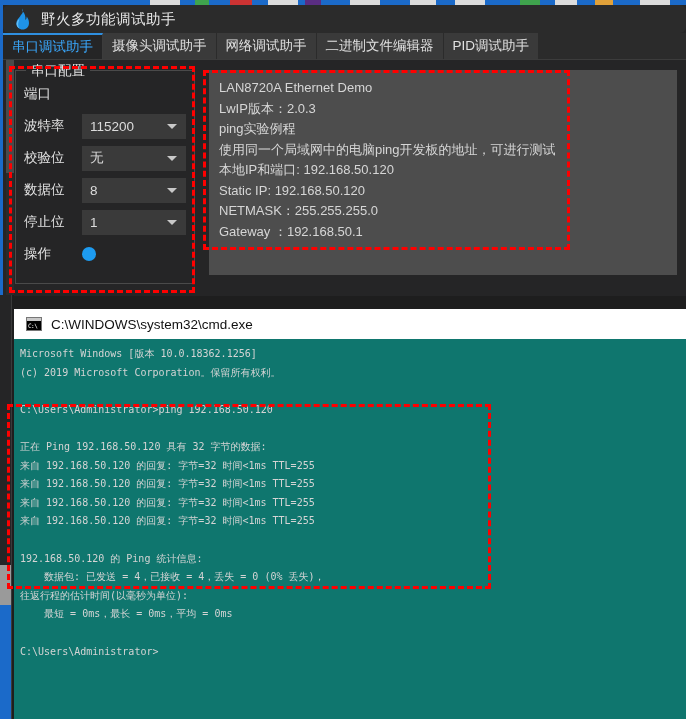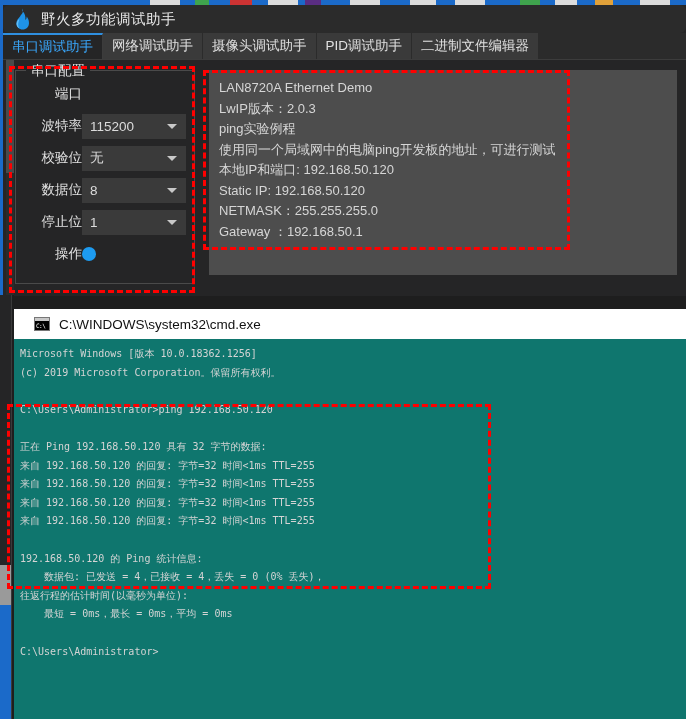--- a/index.html
+++ b/index.html
@@ -69,21 +69,20 @@
     background: #252526; color: #e2e2e2; font-size: 13.5px;
     white-space: nowrap;
   }
   .cfg-rows { padding: 10px 8px 0 8px; }
   .cfg-row {
     display: flex; align-items: center; height: 26px; margin-bottom: 6px;
   }
   .cfg-label {
     width: 58px; flex: 0 0 58px; color: #e2e2e2; font-size: 13.5px;
     white-space: nowrap;
-    text-align: right;
   }
   .combo {
     position: relative; flex: 1 1 auto; height: 25px;
     background: #3a3a3a; border: 1px solid #3a3a3a;
     display: flex; align-items: center; box-sizing: border-box;
     padding-left: 7px; cursor: default;
   }
   .combo .val { color: #dcdcdc; font-size: 13.5px; }
   .combo .arrow {
     position: absolute; right: 8px; top: 50%; margin-top: -2px;
@@ -130,21 +129,21 @@
   #redbox-demo-info     { left: 203px; top: 70px;  width: 367px; height: 180px; }
   #redbox-ping-result   { left: 7px;   top: 404px; width: 484px; height: 185px; }
 
   
   .console-window {
     position: absolute; left: 14px; top: 309px; width: 672px; height: 410px;
     background: #000000; overflow: hidden;
   }
   .console-title {
     height: 30px; background: #ffffff; display: flex; align-items: center;
-    padding-left: 20px;
+    padding-left: 12px;
   }
   .cmd-icon {
     width: 16px; height: 14px; background: #000; border: 1px solid #777;
     position: relative; margin-right: 9px; flex: 0 0 auto;
     box-sizing: border-box;
   }
   .cmd-icon::before {
     content: ""; position: absolute; left: 0; top: 0; right: 0; height: 3px;
     background: #c8c8c8;
   }
@@ -211,30 +210,30 @@
         <path d="M8.2 10.9C6.4 12.6 5.2 14.4 5.6 16.7c0.3 1.7 1.4 3 2.8 3.7-1.6-2.3-1.4-4.7-0.8-6.6C7.9 12.8 8.2 11.9 8.2 10.9z" fill="#63bdf5"></path>
       </svg>
       <div class="app-title">野火多功能调试助手</div>
     </div>
 
     <div class="tabbar">
       <div class="tab active">
         <span>串口调试助手</span>
       </div>
       <div class="tab">
+        <span>摄像头调试助手</span>
+      </div>
+      <div class="tab">
         <span>网络调试助手</span>
       </div>
       <div class="tab">
-        <span>摄像头调试助手</span>
+        <span>二进制文件编辑器</span>
       </div>
       <div class="tab">
         <span>PID调试助手</span>
-      </div>
-      <div class="tab">
-        <span>二进制文件编辑器</span>
       </div>
     </div>
 
     <div class="app-body">
 
       <div class="groupbox">
         <div class="groupbox-title">串口配置</div>
 
         <div class="cfg-rows">
           <div class="cfg-row">

